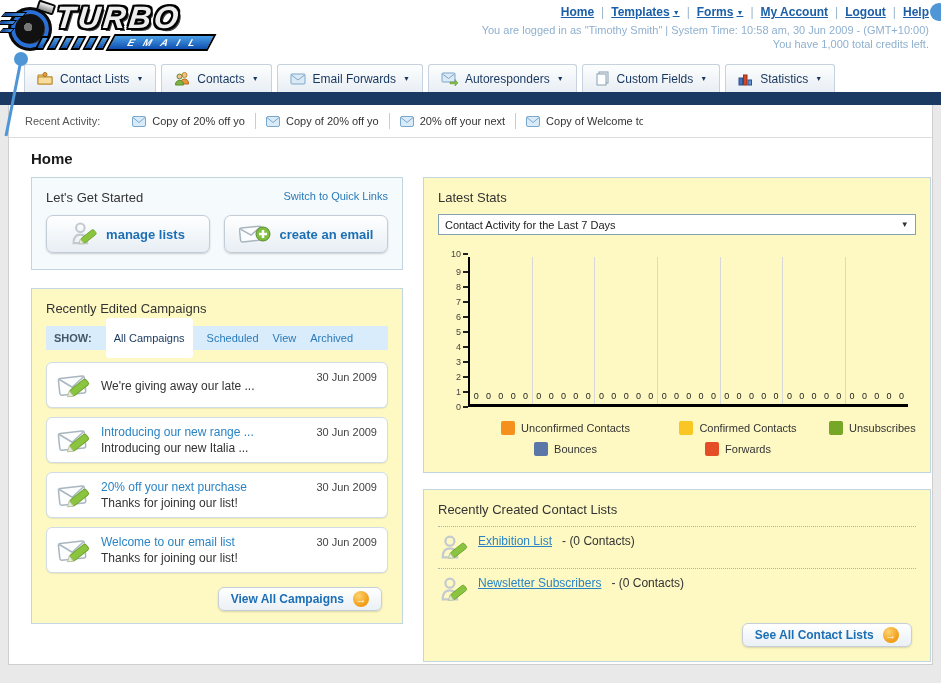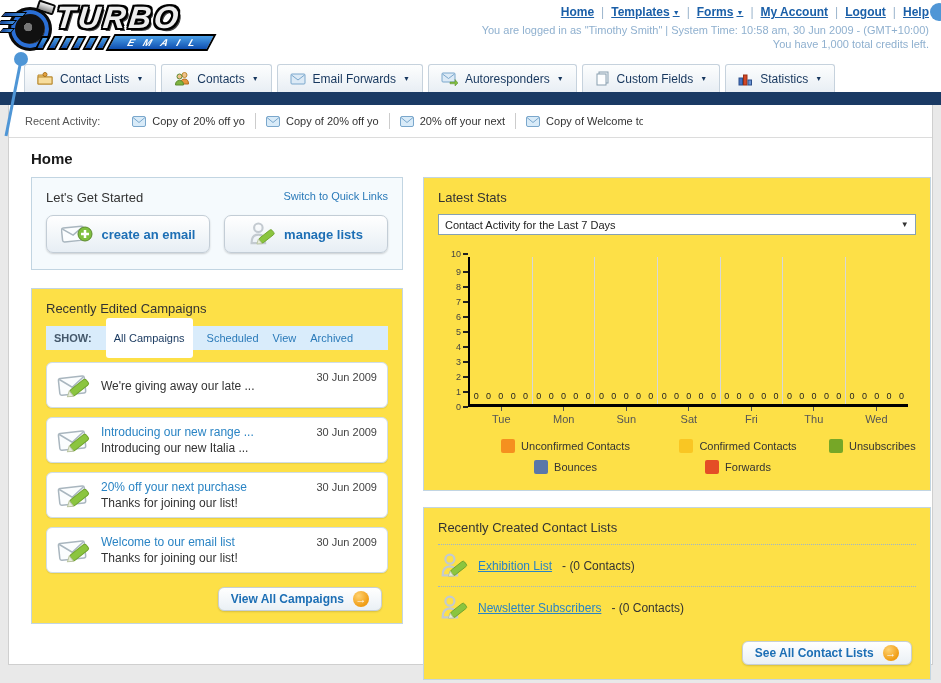--- a/index.html
+++ b/index.html
@@ -56,21 +56,21 @@
   .activity-item { display:flex; align-items:center; gap:6px; padding:0 10px; height:16px; border-right:1px solid #ccc; cursor:pointer; }
   .activity-item:last-child { border-right:none; }
   .activity-item .txt { display:inline-block; max-width:97px; overflow:hidden; white-space:nowrap; color:#333; }
 
   .main { padding:8px 22px 0 22px; }
   .page-title { font-size:15px; font-weight:bold; color:#1a1a1a; margin:4px 0 10px 0; }
   .columns { display:flex; gap:20px; align-items:flex-start; }
   .col-left { width:372px; flex:none; }
   .col-right { flex:1; }
 
-  .panel { background:#fde047; border:1px solid #c2d5e2; }
+  .panel { background:#fef9c3; border:1px solid #c2d5e2; }
   .panel-pad { padding:12px 14px; }
   .panel-title { font-size:13px; color:#333; }
 
   
   .get-started { background:#f5fafd; margin-bottom:18px; }
   .gs-head { display:flex; justify-content:space-between; margin-bottom:10px; }
   .gs-link { font-size:11px; color:#2a7ab9; text-decoration:none; cursor:pointer; }
   .gs-buttons { display:flex; gap:14px; padding-bottom:4px; }
   .big-btn { flex:1; height:38px; display:flex; align-items:center; justify-content:center; gap:9px;
     background:linear-gradient(#ffffff,#e7eef4); border:1px solid #c3cdd6; border-radius:7px;
@@ -110,21 +110,21 @@
   .chart-col:last-child { border-right:none; }
   .zeros { position:absolute; bottom:3px; left:0; right:0; display:flex; justify-content:space-around; font-size:9px; color:#222; }
   .x-axis { display:flex; margin-left:26px; margin-right:8px; }
   .xlab { flex:1; text-align:center; font-size:11px; color:#555; }
   .xlab .tick { display:block; width:1px; height:4px; background:#555; margin:0 auto 2px auto; }
   .legend { margin:14px 0 4px 40px; display:grid; grid-template-columns:163px 182px auto; row-gap:7px; }
   .legend-item { display:flex; align-items:center; gap:6px; font-size:11px; color:#333;justify-content:center; }
   .legend-swatch { width:14px; height:14px; border-radius:2px; flex:none; }
 
   
-  .cl-item { display:flex; align-items:center; gap:10px; padding:7px 2px; border-top:1px dotted #9fb6c9; cursor:pointer; }
+  .cl-item { display:flex; gap:10px; padding:7px 2px; border-top:1px dotted #9fb6c9; cursor:pointer; }
   .cl-head { margin-bottom:9px; }
   .cl-item:last-of-type { border-bottom:1px dotted #9fb6c9; }
   .cl-link { color:#2a84c4; text-decoration:underline; font-size:12px; cursor:pointer; }
   .cl-suffix { color:#333; font-size:12px; }
   .cl-btn-row { display:flex; justify-content:flex-end; margin-top:13px; padding-right:4px; padding-bottom:2px; }
 </style>
 </head>
 <body>
 
 <svg width="0" height="0" style="position:absolute">
@@ -315,35 +315,35 @@
 
         <div class="col-left">
 
           <div class="panel panel-pad get-started">
             <div class="gs-head">
               <span class="panel-title">Let's Get Started</span>
               <a class="gs-link">Switch to Quick Links</a>
             </div>
             <div class="gs-buttons">
               <div class="big-btn">
+                <svg width="26" height="27">
+                    <use href="#ico-person-pencil" transform="scale(0.85)"></use>
+                  </svg>
+                <span>manage lists</span>
+              </div>
+              <div class="big-btn">
                 <svg width="32" height="24">
                   <g transform="rotate(-6 13 12)">
                       <rect x="1" y="5" width="22" height="14" rx="2" fill="#fbfdfe" stroke="#a9b6bf" stroke-width="1.5"></rect>
                       <path d="M2 6 L12 13 L22 6" fill="none" stroke="#a9b6bf" stroke-width="1.5"></path>
                     </g>
                   <circle cx="24" cy="12" r="7" fill="#7fbf3f" stroke="#5c8a2e"></circle>
                   <path d="M24 8 L24 16 M20 12 L28 12" stroke="#fff" stroke-width="2.5"></path>
                 </svg>
                 <span>create an email</span>
-              </div>
-              <div class="big-btn">
-                <svg width="26" height="27">
-                    <use href="#ico-person-pencil" transform="scale(0.85)"></use>
-                  </svg>
-                <span>manage lists</span>
               </div>
             </div>
           </div>
 
           <div class="panel panel-pad">
             <div class="panel-title">Recently Edited Campaigns</div>
             <div class="show-bar">
               <span class="show-label">SHOW:</span>
               <a class="filter active">All Campaigns</a>
               <a class="filter">Scheduled</a>
@@ -516,29 +516,20 @@
                       <div class="zeros">
                         <span>0</span>
                         <span>0</span>
                         <span>0</span>
                         <span>0</span>
                         <span>0</span>
                       </div>
                     </div>
                   </div>
               </div>
-              <div class="x-axis">
-                  <div class="xlab"><i class="tick"></i><span>Tue</span></div>
-                  <div class="xlab"><i class="tick"></i><span>Mon</span></div>
-                  <div class="xlab"><i class="tick"></i><span>Sun</span></div>
-                  <div class="xlab"><i class="tick"></i><span>Sat</span></div>
-                  <div class="xlab"><i class="tick"></i><span>Fri</span></div>
-                  <div class="xlab"><i class="tick"></i><span>Thu</span></div>
-                  <div class="xlab"><i class="tick"></i><span>Wed</span></div>
-                </div>
               <div class="legend">
                 <div class="legend-item">
                   <span class="legend-swatch" style="background: rgb(245, 144, 31);"></span>
                   <span>Unconfirmed Contacts</span>
                 </div>
                 <div class="legend-item">
                   <span class="legend-swatch" style="background: rgb(249, 198, 35);"></span>
                   <span>Confirmed Contacts</span>
                 </div>
                 <div class="legend-item">

